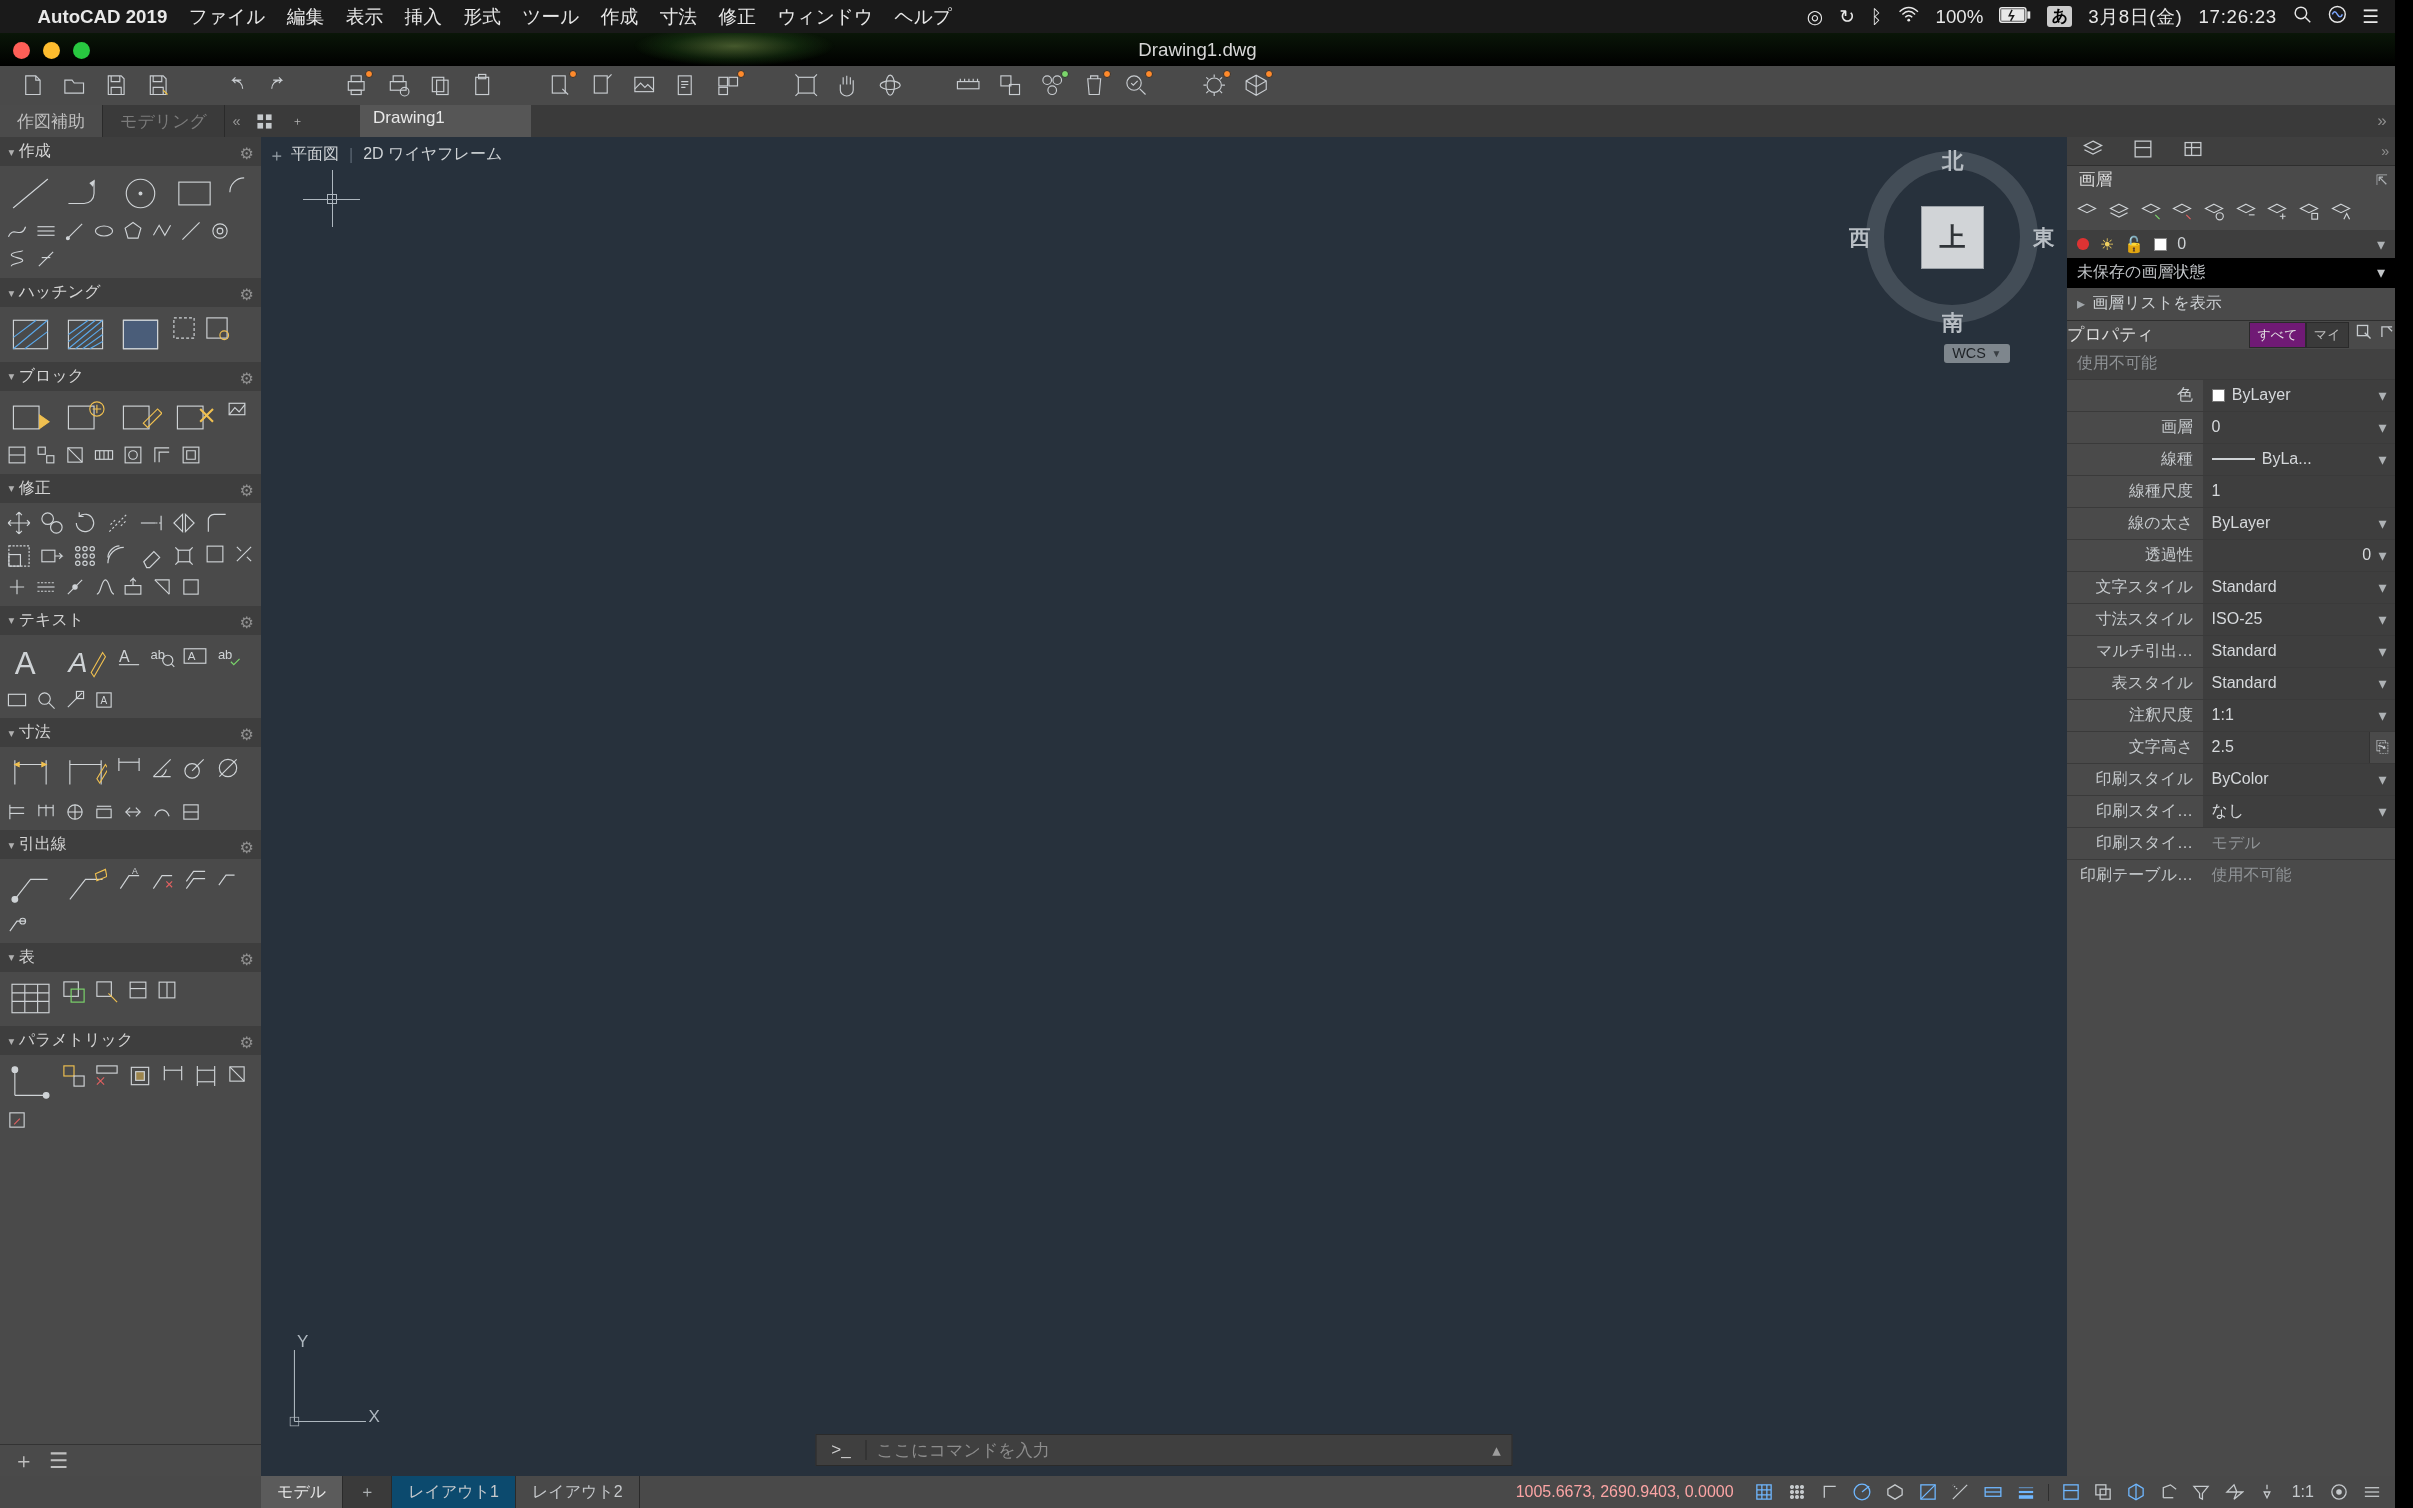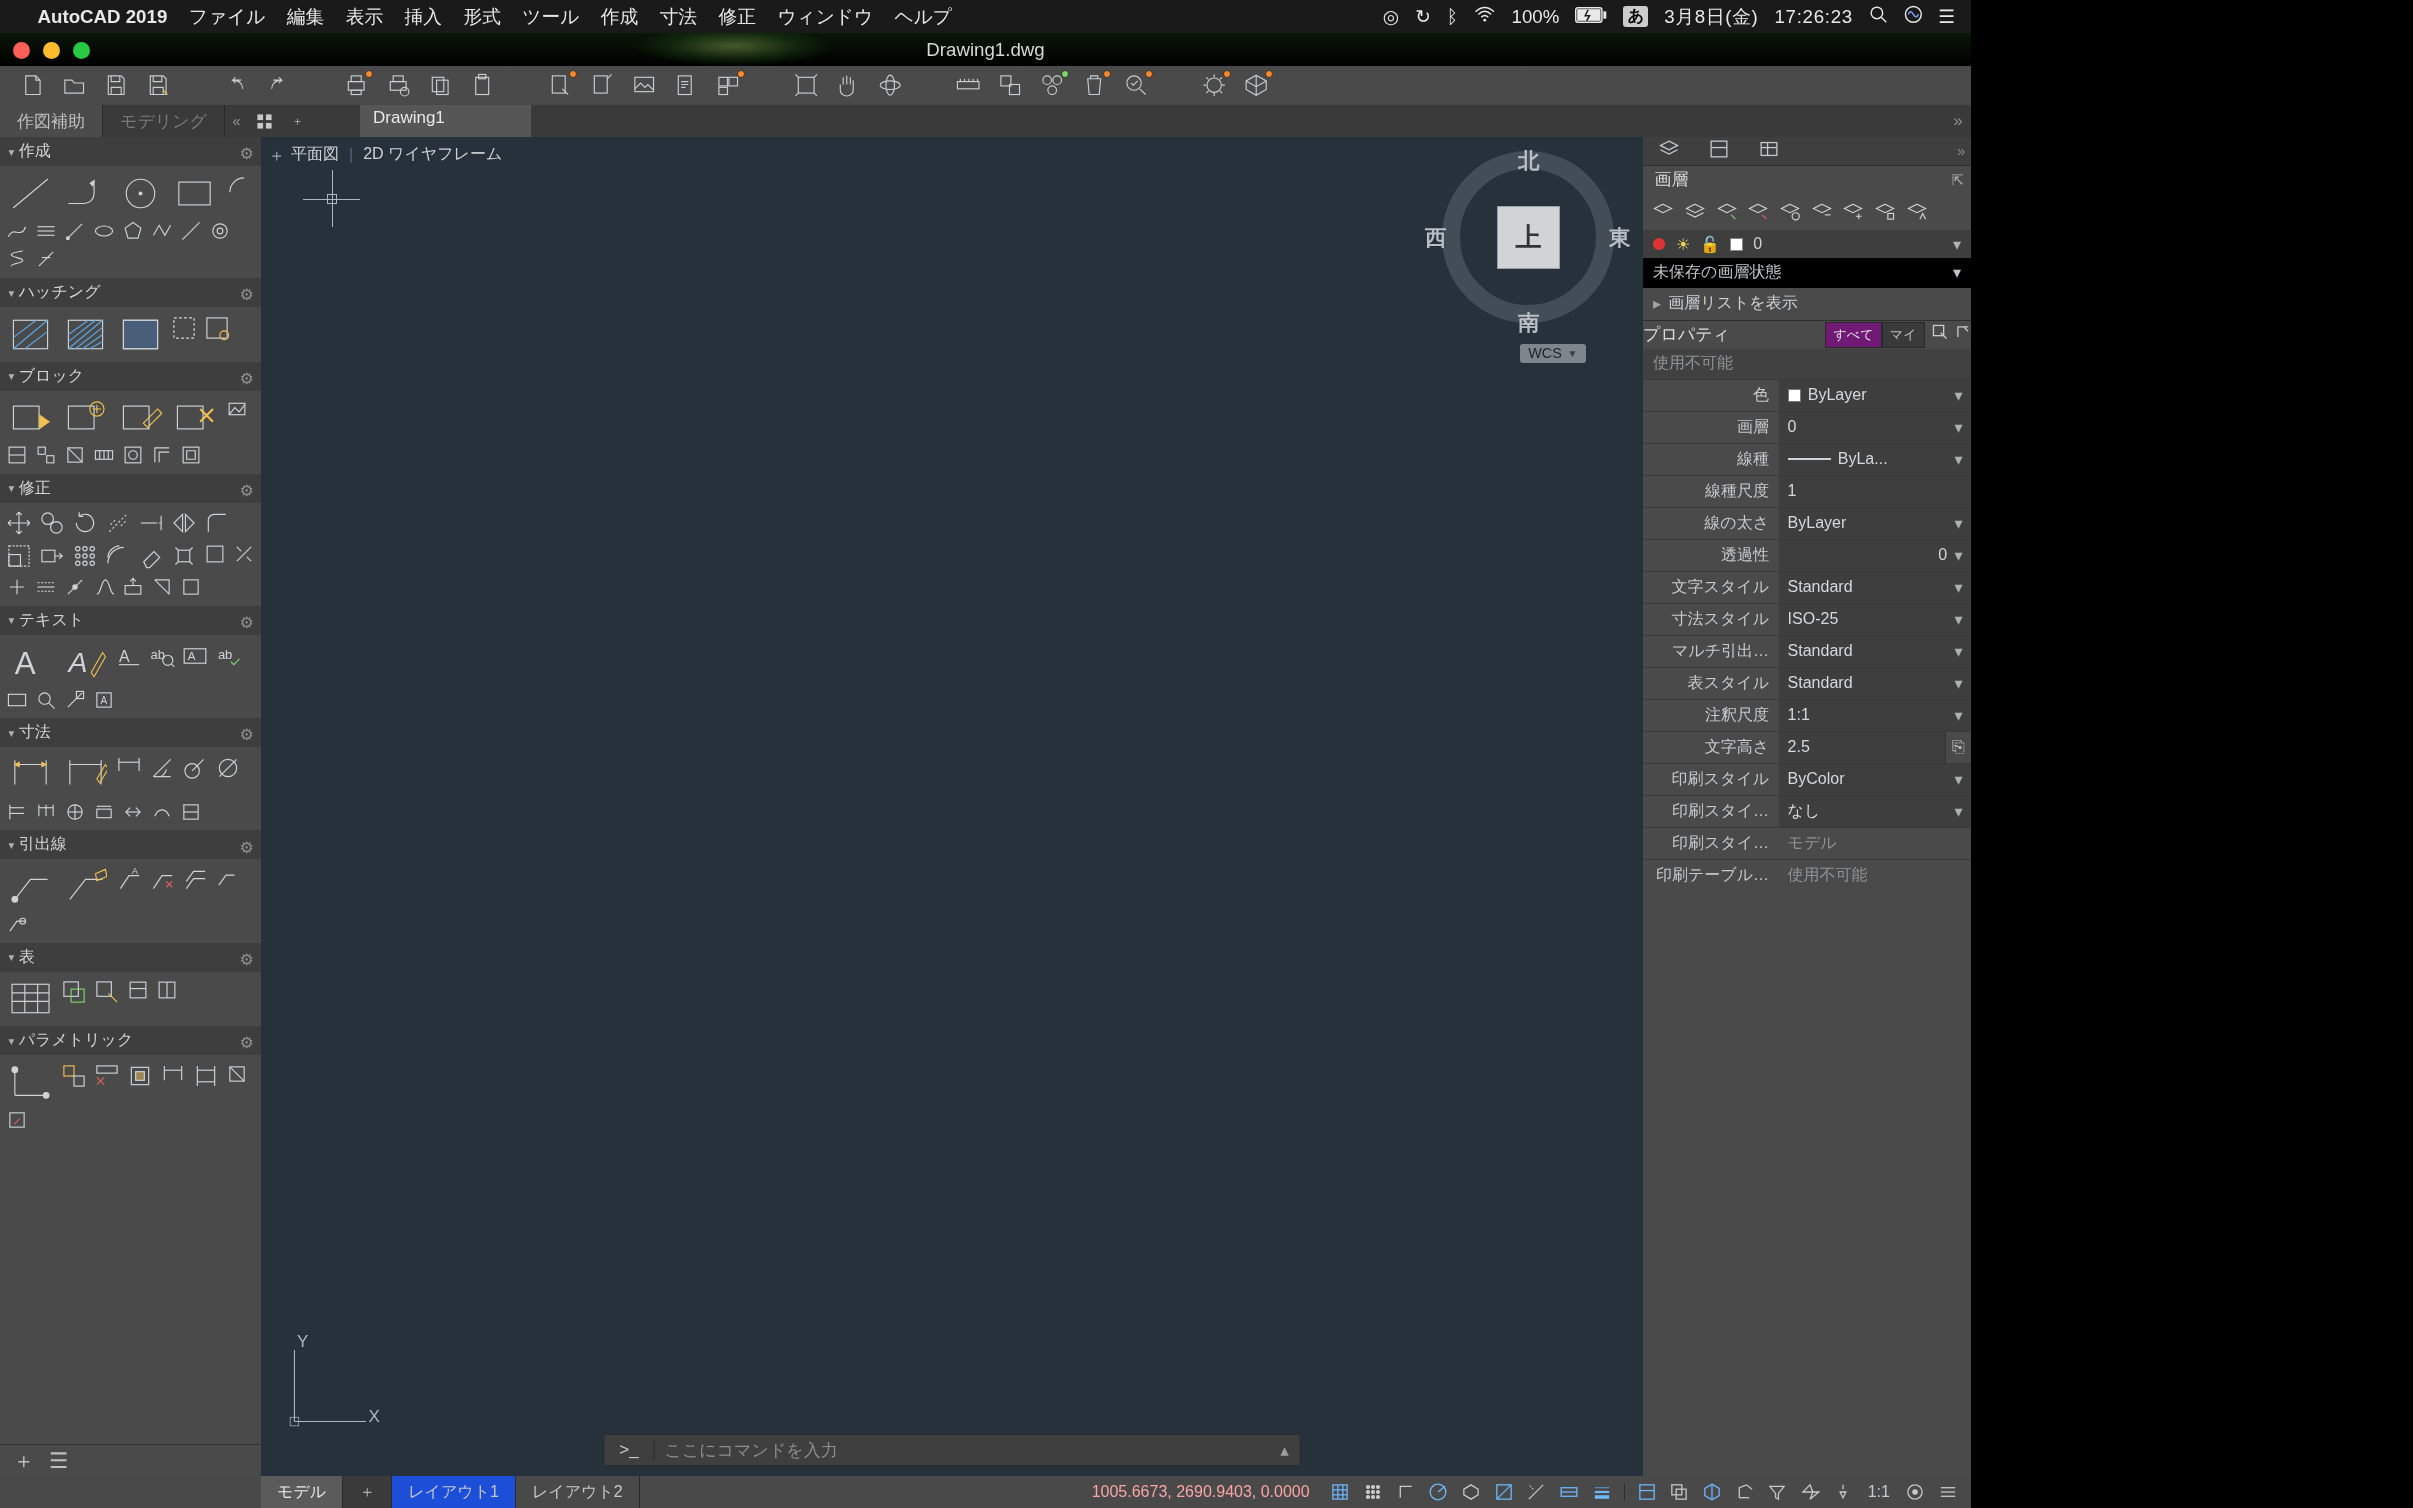--- a/index.html
+++ b/index.html
@@ -1,17 +1,17 @@
 <!DOCTYPE html>
 <html style="font-size:11.5px"><head>
 <meta charset="utf-8">
 <style>
 * { margin: 0; padding: 0; box-sizing: border-box; font-family: "Hiragino Kaku Gothic Pro", "Meiryo", sans-serif; -webkit-font-smoothing: antialiased; }
 html, body { width: 2413px; height: 1508px; background: #000; overflow: hidden; }
-.root { width: 1971px; height: 1508px; transform-origin: 0 0; }
+.root { width: 2395px; height: 1508px; transform-origin: 0 0; }
 
 
 .mac-menubar { height: 33px; background: #1a1a1a; color: #e8e8e8; display: flex; align-items: center; padding: 0 16px; font-size: 18.7px; gap: 21.5px; }
 .mac-menubar .apple { font-size: 21.5px; }
 .mac-menubar .app-name { font-weight: 700; }
 .mac-menubar .right { margin-left: auto; display: flex; align-items: center; gap: 16px; font-size: 18.7px; }
 .mac-menubar .clock { letter-spacing: 0.7px; }
 .mac-menubar .badge-ime { background: #ccc; color: #000; padding: 0 4.3px; border-radius: 2.9px; font-size: 16px; font-weight: 700; }
 
 
@@ -1343,21 +1343,21 @@
             <span>使用不可能</span>
           </div>
         </div>
   </div>
 </div>
 
 <div class="bottom-doc">
   <div class="la"></div>
   <div class="tab active">モデル</div>
   <div class="tab plus">＋</div>
-  <div class="tab" style="background:#1d4ed8">レイアウト1</div>
+  <div class="tab" style="background:#0c4a6e">レイアウト1</div>
   <div class="tab" style="background:#494949">レイアウト2</div>
 
   <div class="right-status">
     <span class="coord">1005.6673, 2690.9403, 0.0000</span>
     <span class="sicon on">
           <svg viewBox="0 0 28 28">
             <path d="M4 4h20v20H4zM4 11h20M4 18h20M11 4v20M18 4v20"></path>
           </svg>
         </span>
     <span class="sicon">

